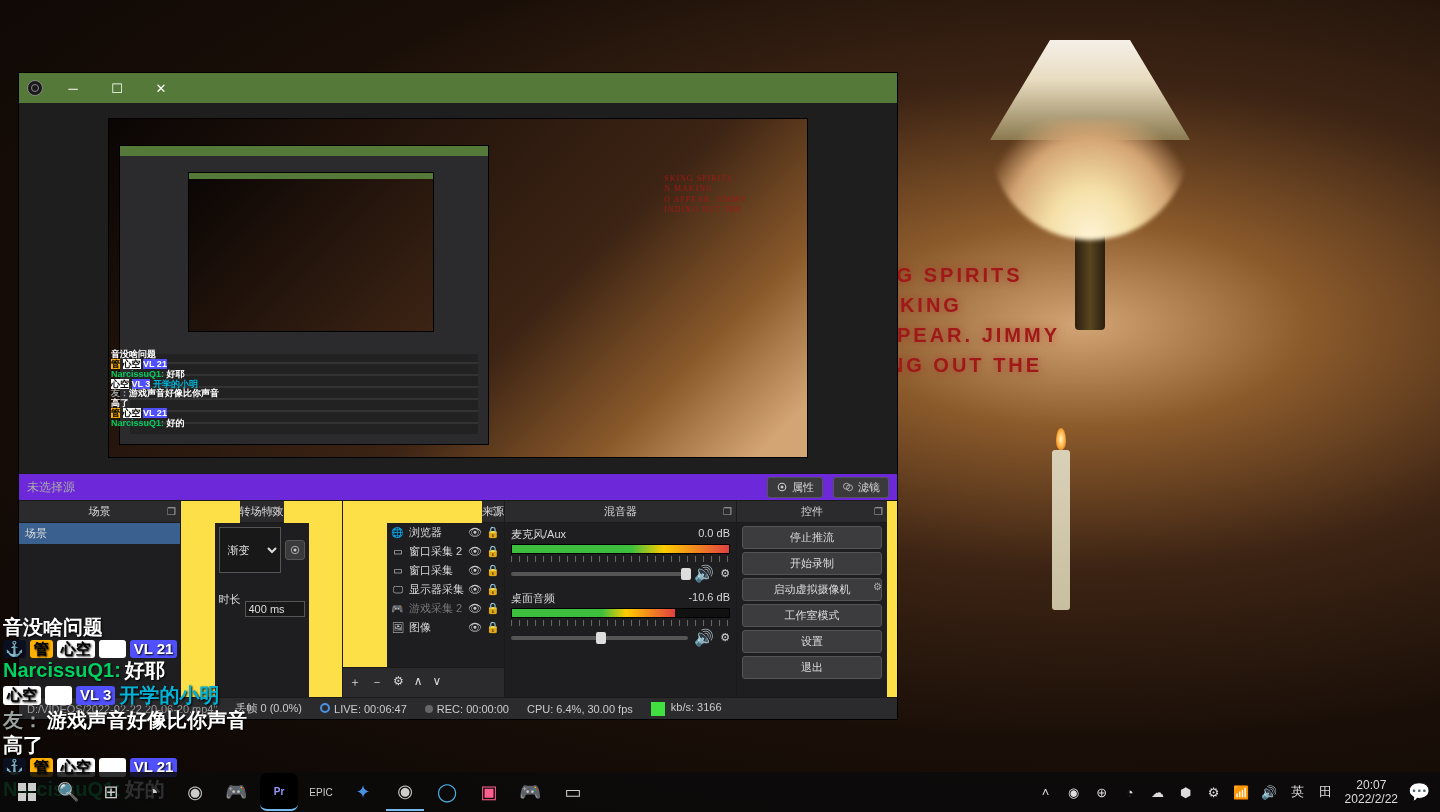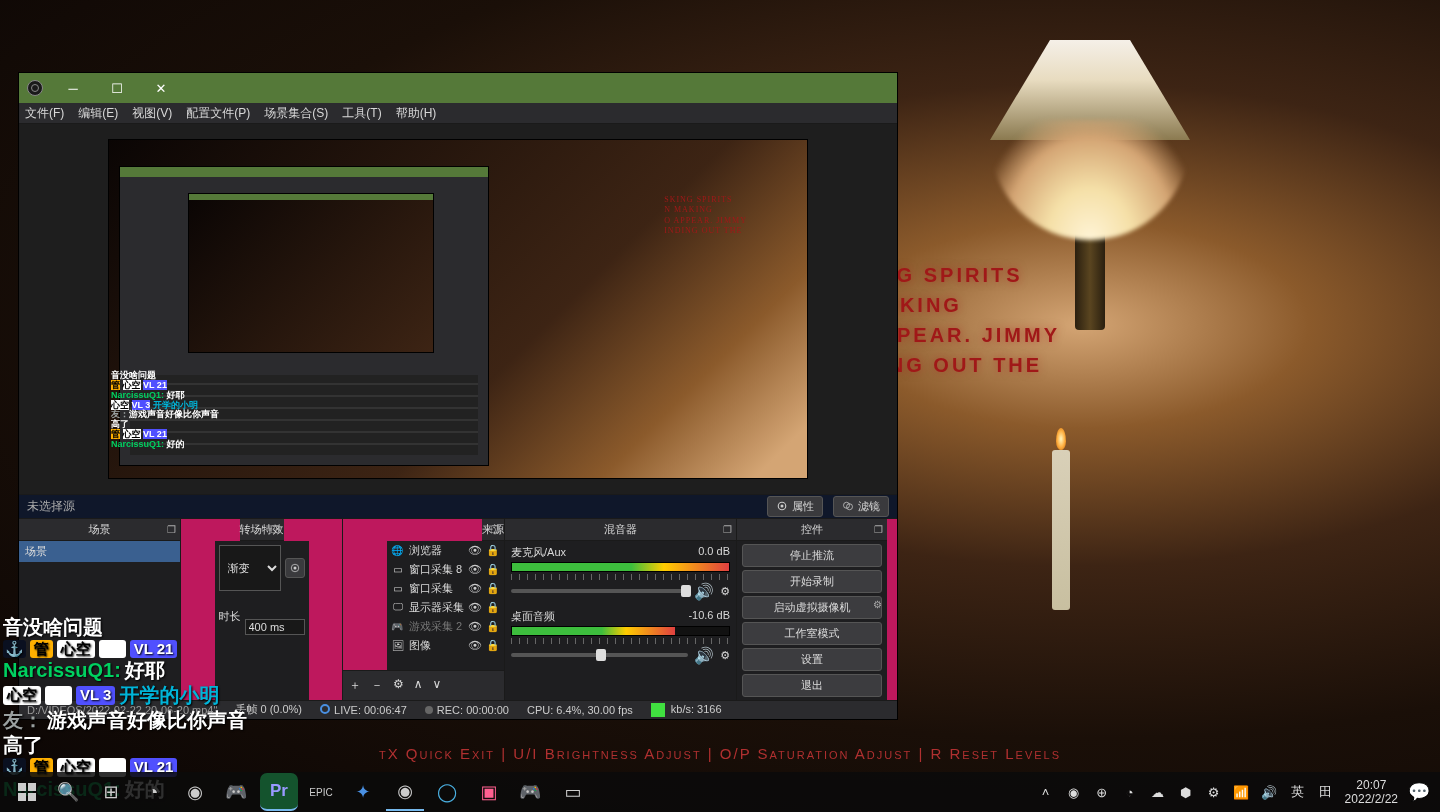--- a/index.html
+++ b/index.html
@@ -50,26 +50,26 @@
 .pv-recursive::before{content:"";position:absolute;top:0;left:0;right:0;height:10px;background:#557939;}
 .pv-inner{position:absolute;left:68px;top:26px;width:246px;height:160px;background:linear-gradient(135deg,#0a0504,#3d2414);border:1px solid #000;}
 .pv-inner::before{content:"";position:absolute;top:0;left:0;right:0;height:6px;background:#557939;}
 .pv-bars{position:absolute;left:10px;bottom:10px;right:10px;height:80px;background:repeating-linear-gradient(0deg,#222 0,#222 10px,#333 10px,#333 12px);}
 .pv-meter{position:absolute;right:80px;bottom:78px;width:150px;height:6px;background:linear-gradient(90deg,#3dbe3d 0%,#3dbe3d 60%,#ffcc00 75%,#e04040 100%);}
 .pv-meter2{position:absolute;right:80px;bottom:60px;width:150px;height:6px;background:linear-gradient(90deg,#3dbe3d 0%,#3dbe3d 50%,#ffcc00 65%,#e04040 100%);}
 .pv-chat{position:absolute;left:2px;bottom:28px;font-size:9px;line-height:1.1;color:#fff;font-weight:bold;}
 .pv-chat .g{color:#00d060;}
 .pv-thintext{position:absolute;right:60px;top:55px;font-size:8px;color:#a01818;line-height:1.3;letter-spacing:1px;font-family:serif;}
 
-.obs-toolbar { height:28px; background:#0f172a; display:flex; align-items:center; padding:0 8px; gap:10px; border-top:1px solid #1a1a1a; border-bottom:1px solid #1a1a1a;}
+.obs-toolbar { height:28px; background:#6d28d9; display:flex; align-items:center; padding:0 8px; gap:10px; border-top:1px solid #1a1a1a; border-bottom:1px solid #1a1a1a;}
 .obs-toolbar .nosrc{flex:1;color:#aaa;}
 .tbtn2{display:flex;align-items:center;gap:4px;background:#3a3a3d;padding:2px 8px;border:1px solid #555;border-radius:3px;font-size:11px;}
 .ticon2{width:12px;height:12px;}
 
-.dock-row { flex:1; display:flex; background:#be185d; }
+.dock-row { flex:1; display:flex; background:#fde047; }
 .dock { display:flex; flex-direction:column; border-right:1px solid #1a1a1a; }
 .dock-header { height:22px; background:#2b2b2e; display:flex; align-items:center; justify-content:center; font-size:11px; border-bottom:1px solid #1a1a1a; position:relative;}
 .dock-pop{position:absolute;right:4px;font-size:10px;color:#aaa;}
 .dock-body { flex:1; background:#1e1e20; overflow:hidden; font-size:11px; }
 
 .d-scenes{width:162px;}
 .d-trans{width:162px;align-items:center;}
 .d-sources{width:162px;align-items:flex-end;}
 .d-mixer{width:232px;}
 .d-controls{width:150px; border-right:none;}
@@ -132,38 +132,28 @@
   <div class="candle" style="right:370px;top:450px;"></div>
   <div class="scene-text">
     <span>SKING SPIRITS</span>
     <span>N MAKING</span>
     <span>O APPEAR. JIMMY</span>
     <span>INDING OUT THE</span>
   </div>
 </div>
 
 <div class="game-controls">
-  <div>tX Quick Exit | U/I Brightness Adjust | O/P Saturation Adjust | R Reset Levels</div>
 </div>
 
 <div class="obs-window">
   <div class="obs-titlebar">
     <div class="ticon"></div>
     <div class="tbtn">─</div>
     <div class="tbtn">☐</div>
     <div class="tbtn close">✕</div>
-  </div>
-  <div class="obs-menubar">
-    <span>文件(F)</span>
-    <span>编辑(E)</span>
-    <span>视图(V)</span>
-    <span>配置文件(P)</span>
-    <span>场景集合(S)</span>
-    <span>工具(T)</span>
-    <span>帮助(H)</span>
   </div>
 
   <div class="obs-preview">
     <div class="preview-canvas">
       <div class="pv-recursive">
         <div class="pv-inner"></div>
         <div class="pv-meter"></div>
         <div class="pv-meter2"></div>
         <div class="pv-bars"></div>
       </div>
@@ -238,21 +228,21 @@
         </div>
       <div class="dock-body">
         <div class="src-item">
             <span class="src-ico">🌐</span>
             <span class="src-name">浏览器</span>
             <span class="src-eye">👁</span>
             <span class="src-lock">🔒</span>
           </div>
         <div class="src-item">
             <span class="src-ico">▭</span>
-            <span class="src-name">窗口采集 8</span>
+            <span class="src-name">窗口采集 2</span>
             <span class="src-eye">👁</span>
             <span class="src-lock">🔒</span>
           </div>
         <div class="src-item">
             <span class="src-ico">▭</span>
             <span class="src-name">窗口采集</span>
             <span class="src-eye">👁</span>
             <span class="src-lock">🔒</span>
           </div>
         <div class="src-item">
@@ -405,21 +395,21 @@
         <rect x="10" y="0" width="8" height="8" fill="#ccc"></rect>
         <rect x="0" y="10" width="8" height="8" fill="#ccc"></rect>
         <rect x="10" y="10" width="8" height="8" fill="#ccc"></rect>
       </svg>
     </div>
   <div class="tb-ico">🔍</div>
   <div class="tb-ico">⊞</div>
   <div class="tb-ico">◔</div>
   <div class="tb-ico">◉</div>
   <div class="tb-ico" style="color:#b070e0;">🎮</div>
-  <div class="tb-ico active" style="color:#9999ff;background:#14532d;border-radius:7px;font-size:17px;font-weight:bold;">Pr</div>
+  <div class="tb-ico active" style="color:#9999ff;background:#000000;border-radius:7px;font-size:10px;font-weight:bold;">Pr</div>
   <div class="tb-ico" style="font-size:10px;">EPIC</div>
   <div class="tb-ico" style="color:#4a90e2;">✦</div>
   <div class="tb-ico active">◉</div>
   <div class="tb-ico" style="color:#4ab0e2;">◯</div>
   <div class="tb-ico" style="color:#ff6090;">▣</div>
   <div class="tb-ico">🎮</div>
   <div class="tb-ico">▭</div>
   <div class="tb-spacer"></div>
   <div class="tray">
     <span class="tray-ico">˄</span>

